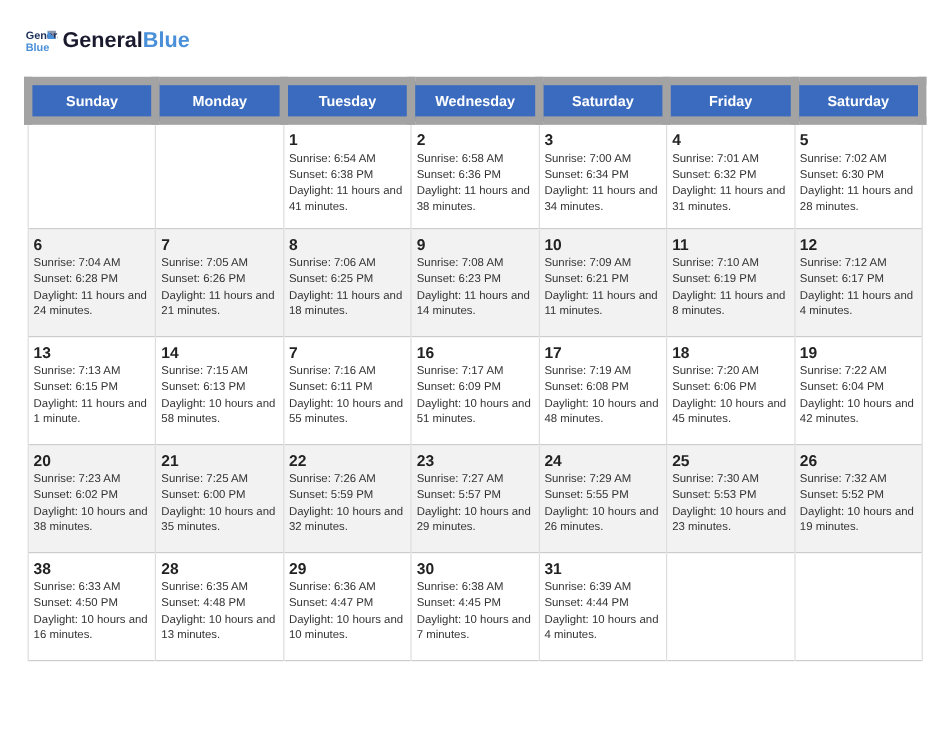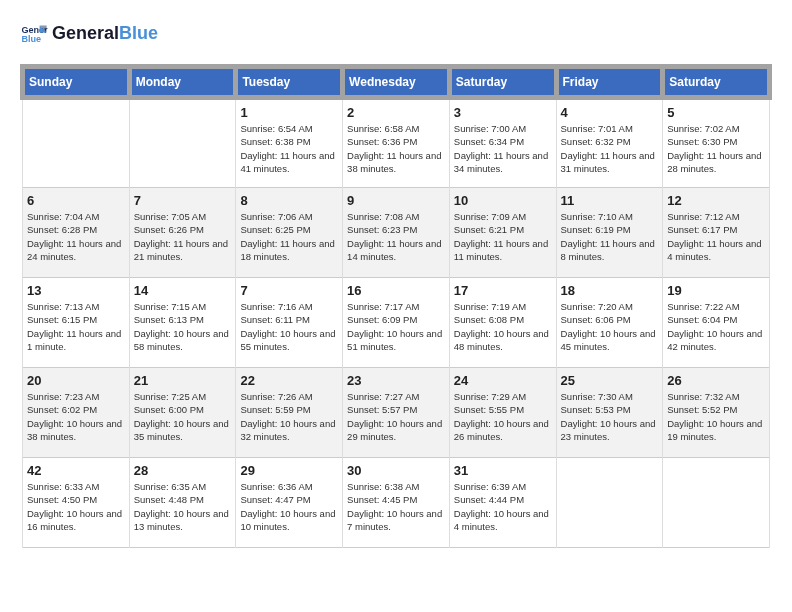--- a/index.html
+++ b/index.html
@@ -50,22 +50,22 @@
       width: 100%;
       border-collapse: collapse;
       table-layout: fixed;
     }
     thead tr th {
       background-color: #3a6bbf;
       color: #fff;
       font-size: 12px;
       font-weight: bold;
       padding: 6px 4px;
-      text-align: left;
-      border: 5px solid #a3a3a3;
+      text-align: center;
+      border: 7px solid #a3a3a3;
     }
     tbody tr {
       border-bottom: 1px solid #ccc;
     }
     tbody tr:nth-child(odd) {
       background-color: #fff;
     }
     tbody tr:nth-child(even) {
       background-color: #f2f2f2;
     }
@@ -287,21 +287,21 @@
         </td>
         <td>
           <span class="day-num">26</span>
           <div class="day-info">Sunrise: 7:32 AM
 Sunset: 5:52 PM
 Daylight: 10 hours and 19 minutes.</div>
         </td>
       </tr>
       <tr>
         <td>
-          <span class="day-num">42</span>
+          <span class="day-num">38</span>
           <div class="day-info">Sunrise: 6:33 AM
 Sunset: 4:50 PM
 Daylight: 10 hours and 16 minutes.</div>
         </td>
         <td>
           <span class="day-num">28</span>
           <div class="day-info">Sunrise: 6:35 AM
 Sunset: 4:48 PM
 Daylight: 10 hours and 13 minutes.</div>
         </td>

